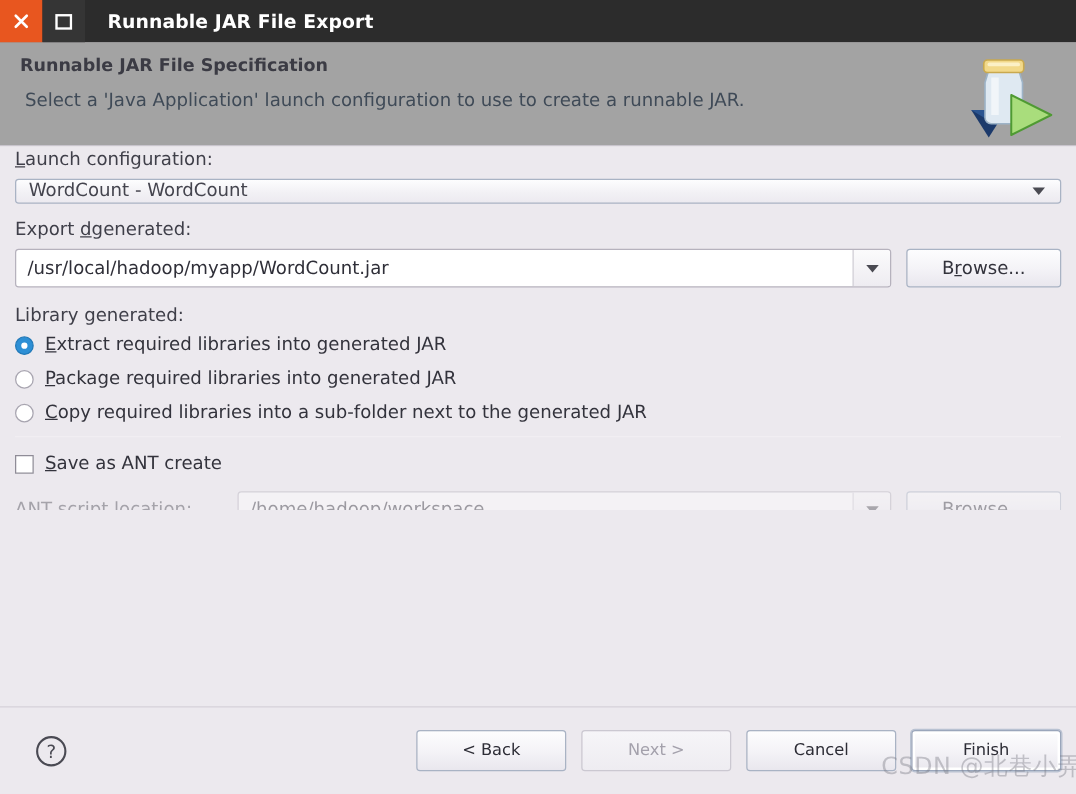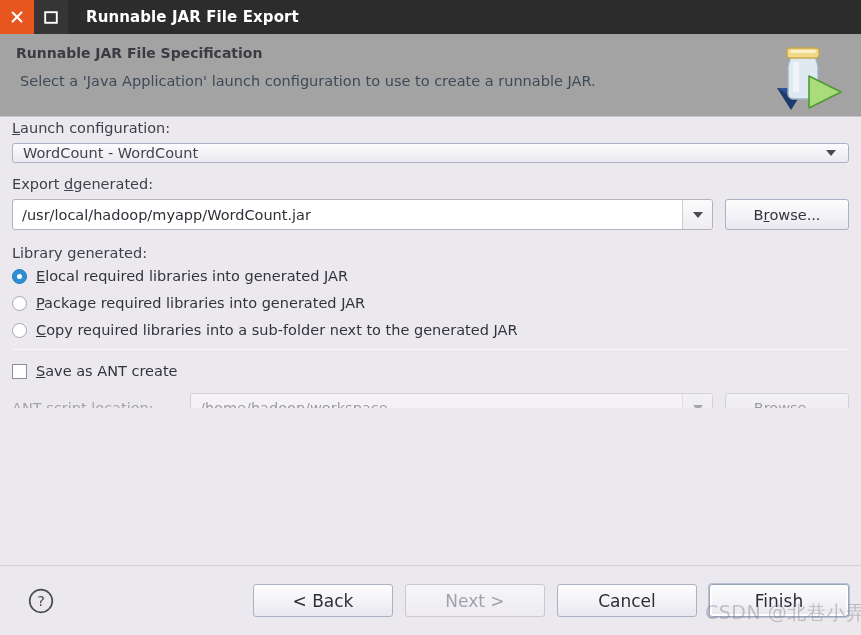--- a/index.html
+++ b/index.html
@@ -239,25 +239,25 @@
   .help-icon {
     width: 26px; height: 26px;
     margin-left: 16px;
     flex: 0 0 auto;
   }
   .footer-btns {
     margin-left: auto;
     display: flex; align-items: center; gap: 12px;
   }
   .fbtn {
-    width: 140px; height: 33px;
+    width: 120px; height: 33px;
     border: 1px solid #a9b3c4;
     border-radius: 3px;
     background: linear-gradient(to bottom,#fdfdfe 0%,#f4f3f7 52%,#e9e7ee 100%);
-    font-size: 17px;
+    font-size: 13px;
     color: #2d2d36;
     display: flex; align-items: center; justify-content: center;
     cursor: default;
     font-family: inherit;
   }
   .fbtn.disabled {
     color: #a4a1ac;
     border-color: #cbc8d1;
     background: linear-gradient(to bottom,#f6f5f8,#eeecf1);
   }
@@ -343,21 +343,21 @@
           <span>owse...</span>
         </button>
     </div>
 
     <div class="spacer-14"></div>
 
     <label class="field-label">Library generated:</label>
 
     <div class="opt">
       <span class="radio checked"></span>
-      <span class="opt-label"><u>E</u><span>local required libraries into generated JAR</span></span>
+      <span class="opt-label"><u>E</u><span>xtract required libraries into generated JAR</span></span>
     </div>
 
     <div class="opt">
       <span class="radio"></span>
       <span class="opt-label"><u>P</u><span>ackage required libraries into generated JAR</span></span>
     </div>
 
     <div class="opt">
       <span class="radio"></span>
       <span class="opt-label"><u>C</u><span>opy required libraries into a sub-folder next to the generated JAR</span></span>

